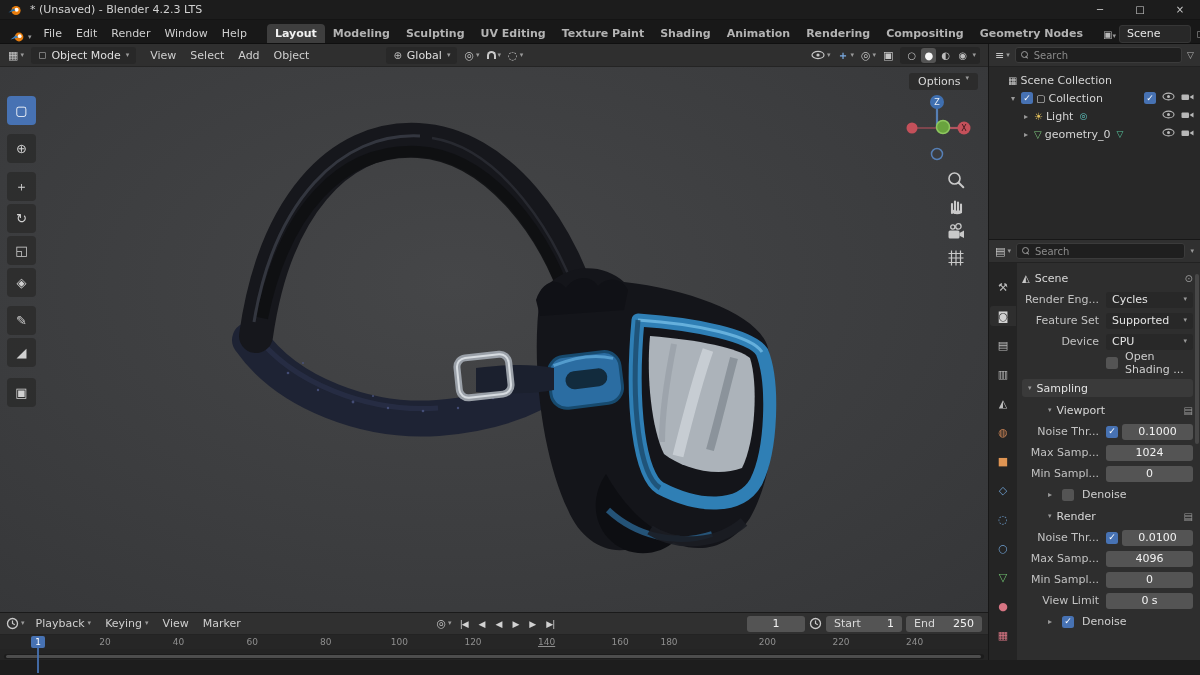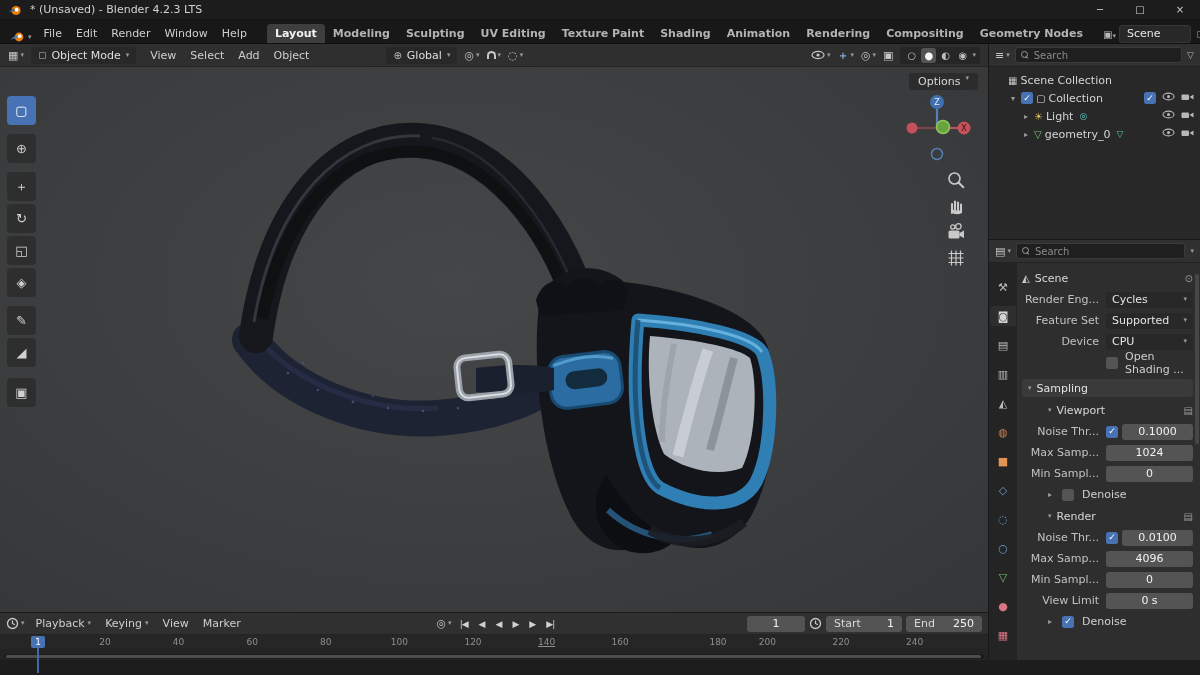--- a/index.html
+++ b/index.html
@@ -398,21 +398,21 @@
     </div>
     <div id="ruler-ticks" class="tl-ruler">
         <span class="tick" style="left: 105px;">20</span>
         <span class="tick" style="left: 178.6px;">40</span>
         <span class="tick" style="left: 252.2px;">60</span>
         <span class="tick" style="left: 325.8px;">80</span>
         <span class="tick" style="left: 399.4px;">100</span>
         <span class="tick" style="left: 473px;">120</span>
         <span class="tick" style="left: 546.6px; text-decoration: underline;">140</span>
         <span class="tick" style="left: 620.2px;">160</span>
-        <span class="tick" style="left: 718px;">180</span>
+        <span class="tick" style="left: 669px;">180</span>
         <span class="tick" style="left: 767.4px;">200</span>
         <span class="tick" style="left: 841px;">220</span>
         <span class="tick" style="left: 914.6px;">240</span>
       </div>
     <div class="tl-track">
       <div class="h-scroll"></div>
     </div>
     <div class="playhead">
       <span class="ph-label">1</span>
       <span class="ph-line"></span>

